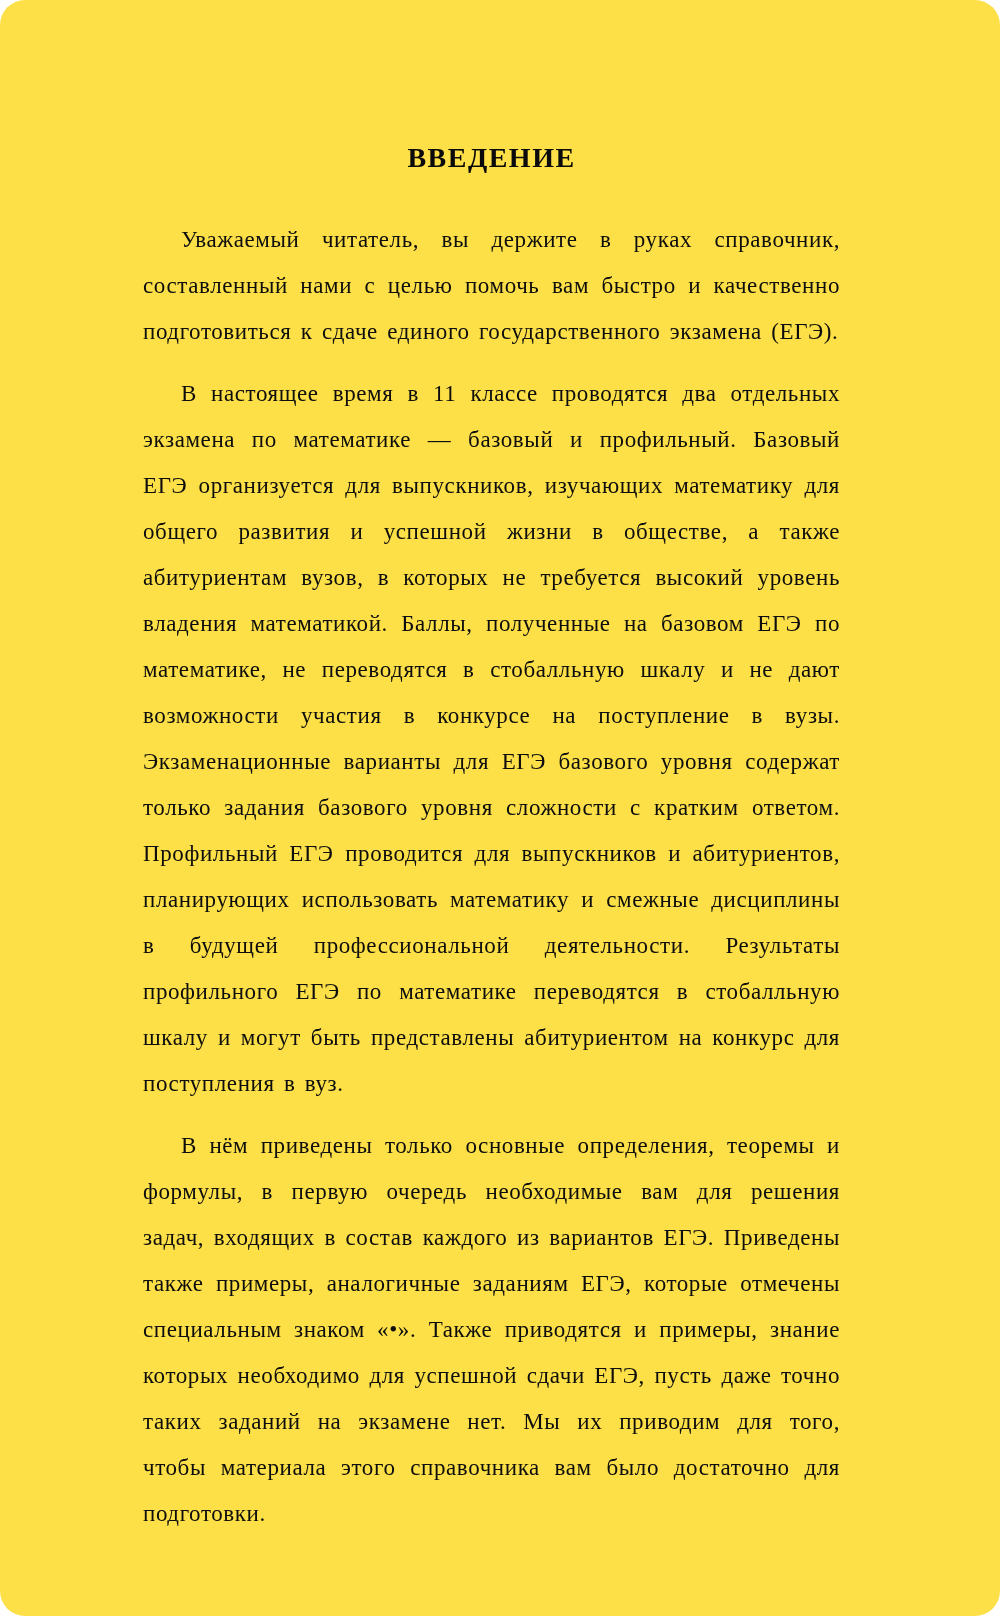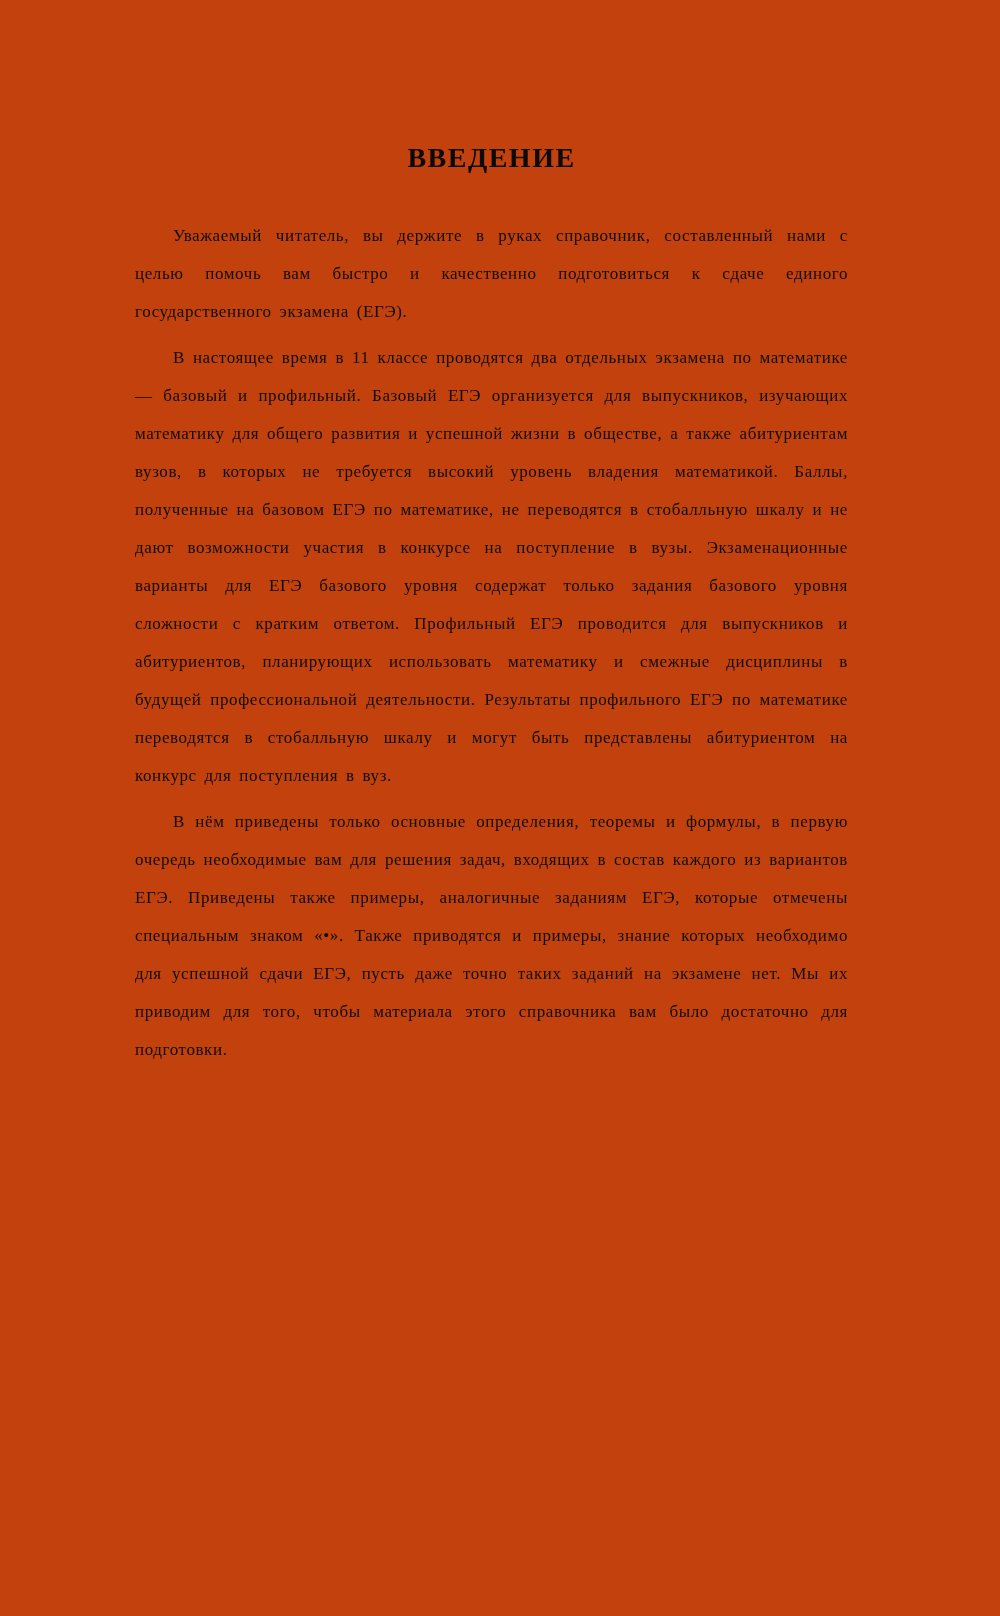--- a/index.html
+++ b/index.html
@@ -12,35 +12,36 @@
     background: #ffffff;
     color: #111111;
     font-family: "Liberation Serif", serif;
     overflow: hidden;
   }
   .page {
     box-sizing: border-box;
     width: 1000px;
     height: 1616px;
     padding: 143px 144px 0 127px;
-    background: #c2410c;
+    background: #fde047;
+    border-radius: 25px;
   }
   .title {
     margin: 0 0 44px 0;
     text-align: center;
     font-size: 28px;
     line-height: 30px;
     font-weight: bold;
     letter-spacing: 1.5px;
     color: #0a0a0a;
   }
   .para {
-    margin: 8px;
-    font-size: 17px;
-    line-height: 38px;
+    margin: 16px;
+    font-size: 23px;
+    line-height: 46px;
     text-align: justify;
     text-indent: 38px;
     letter-spacing: 0.6px;
     word-spacing: 3px;
     hyphens: auto;
     -webkit-hyphens: auto;
     color: #0d0d0d;
   }
 </style>
 </head>

